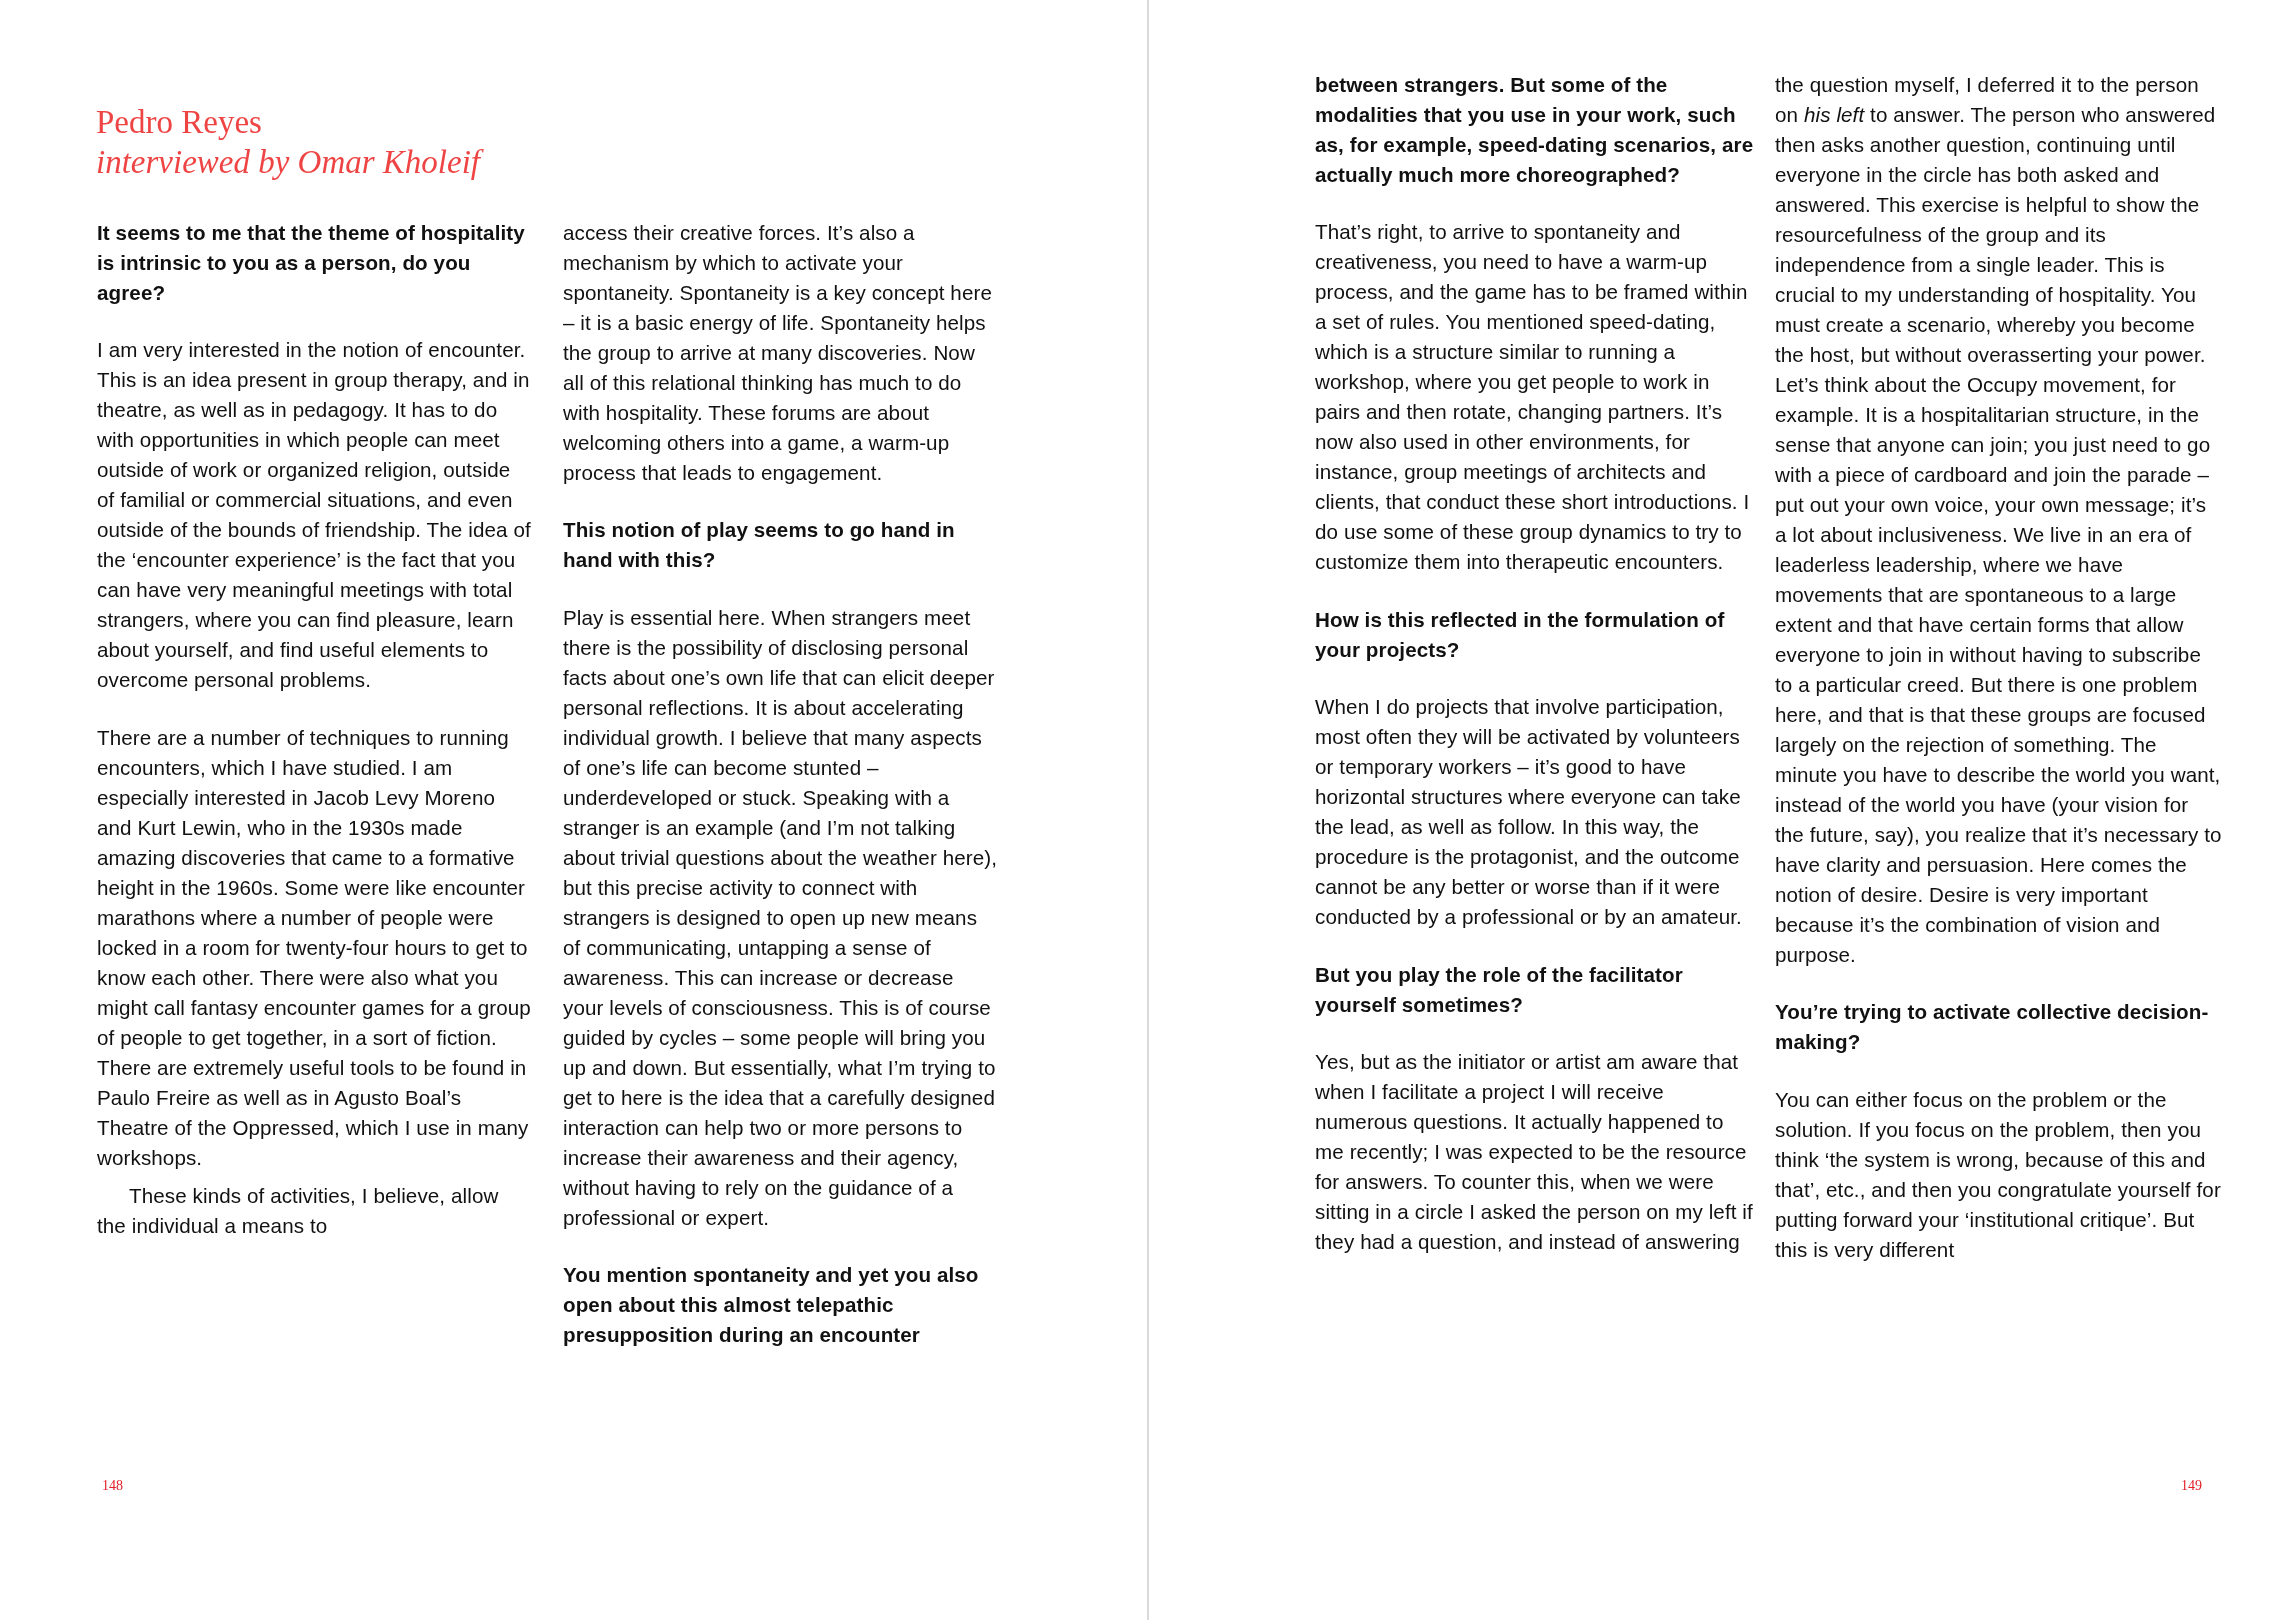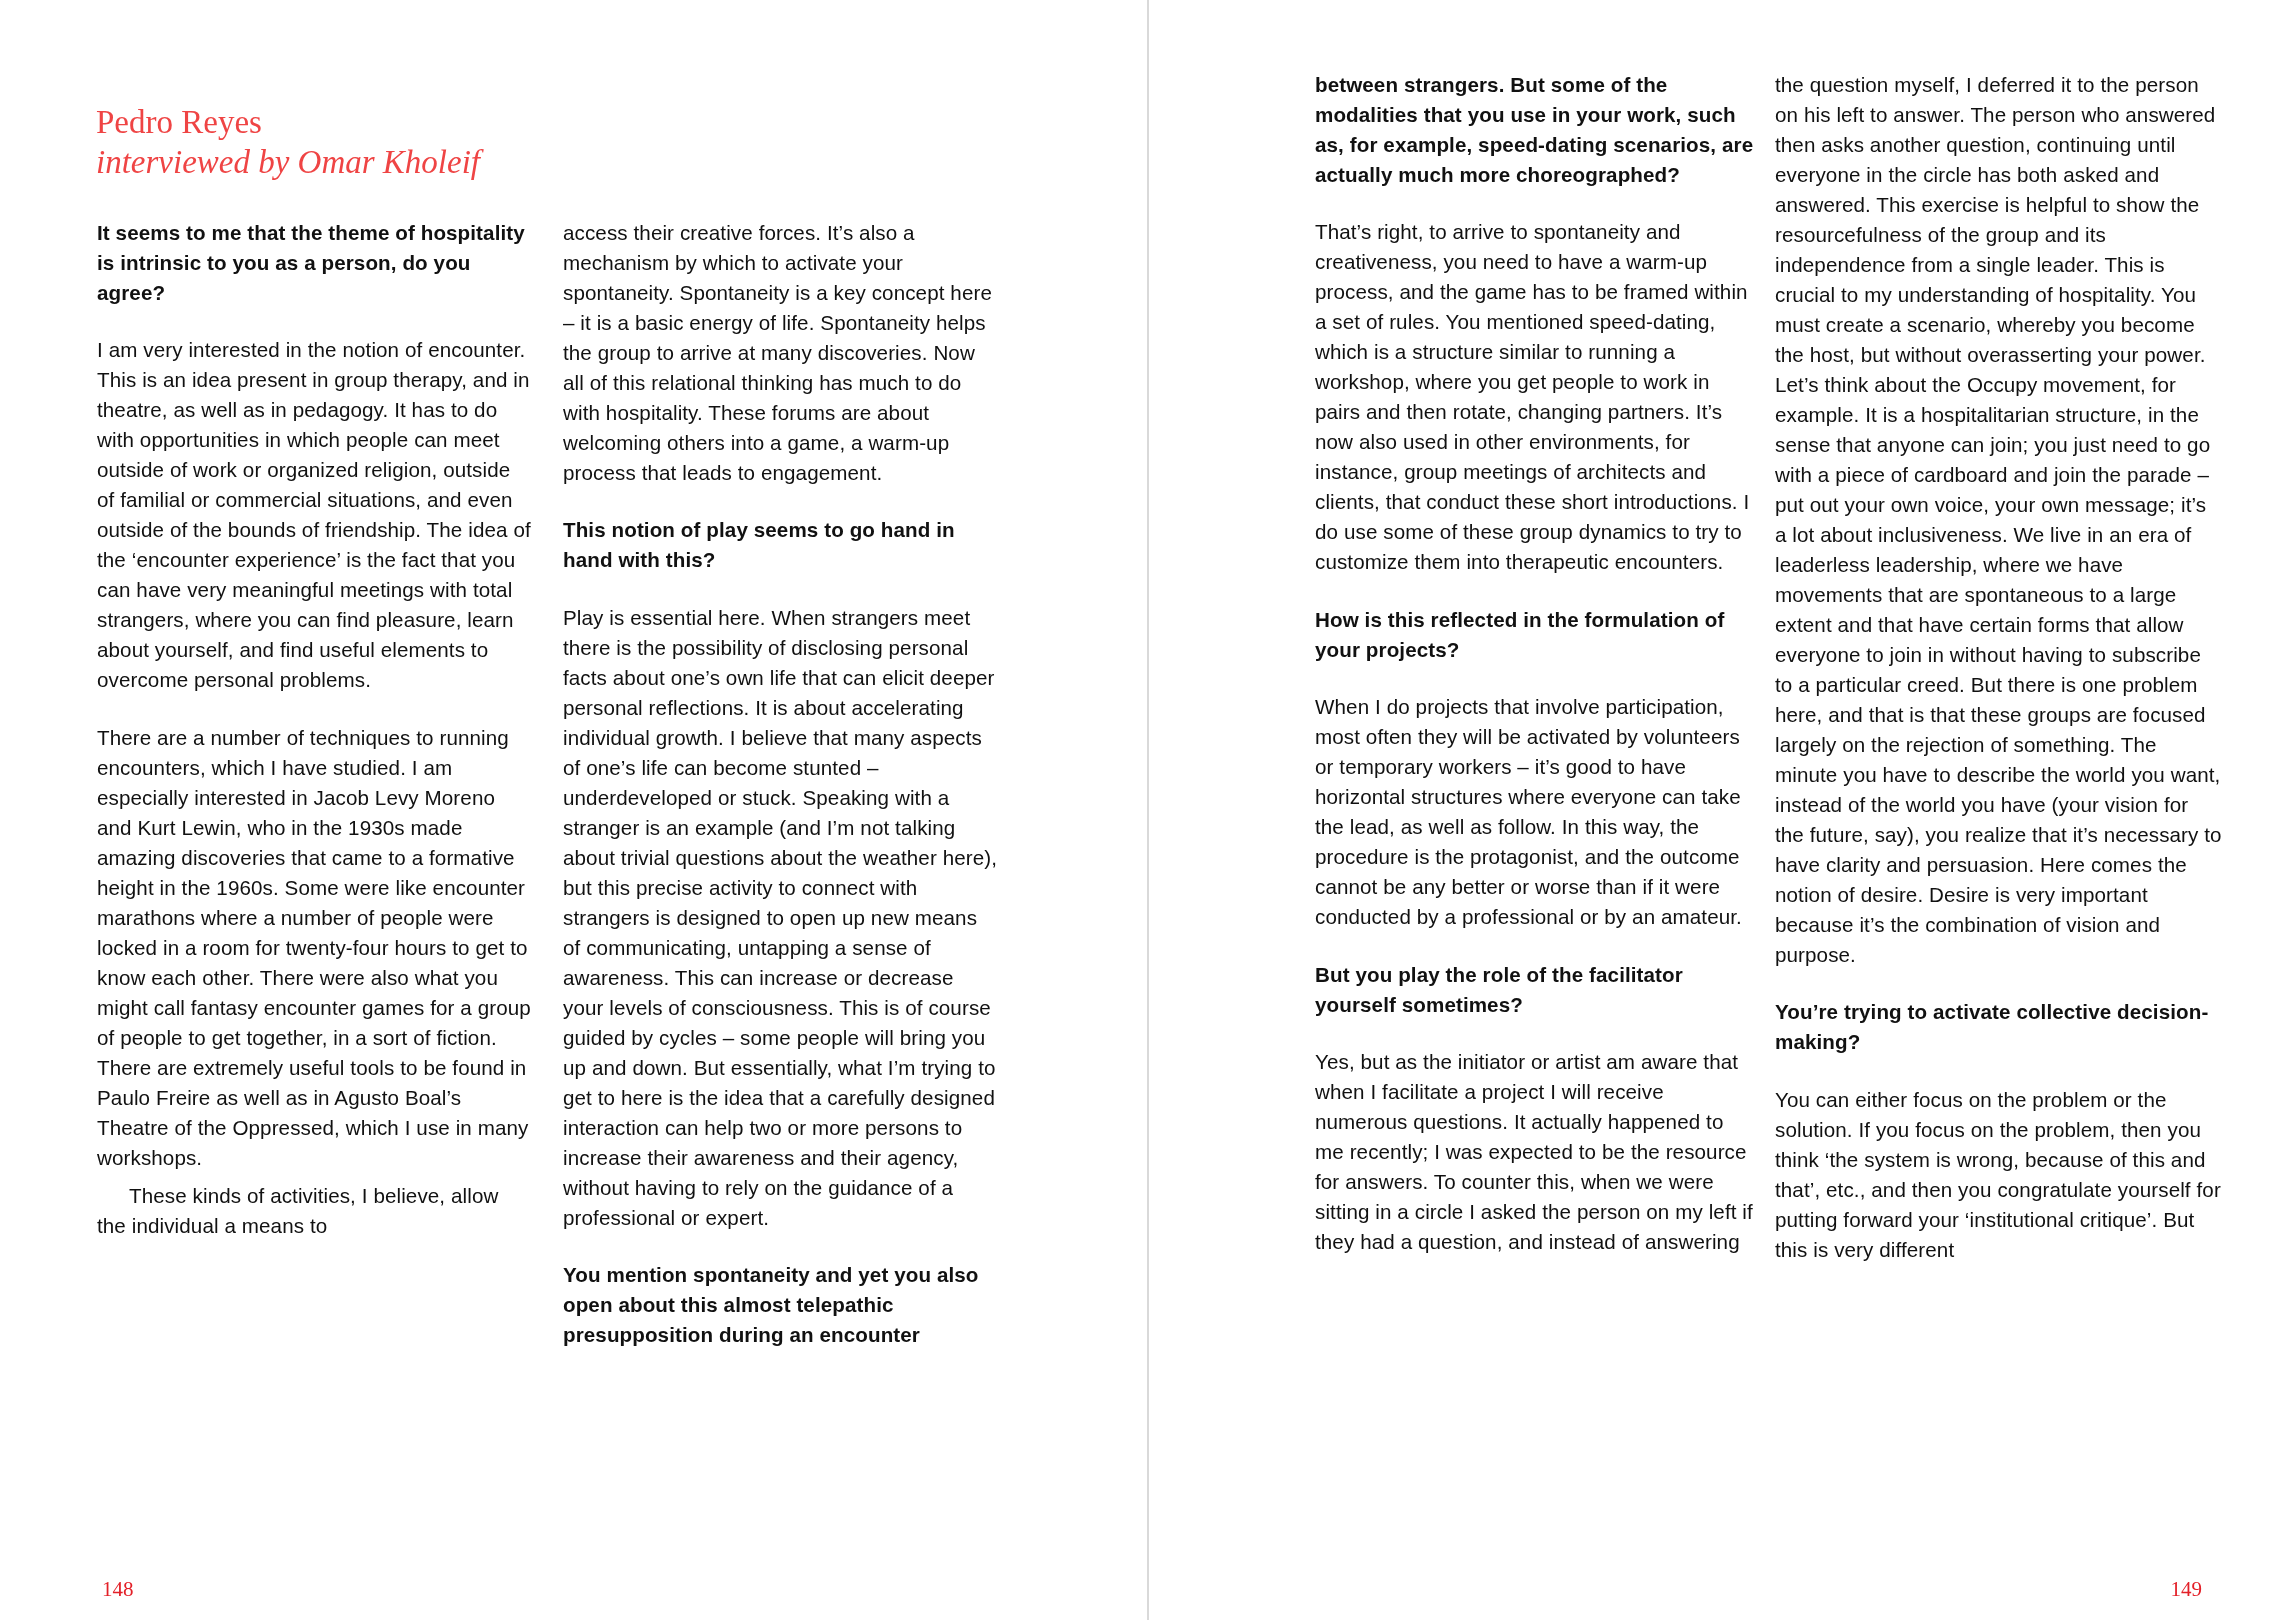--- a/index.html
+++ b/index.html
@@ -42,27 +42,27 @@
     letter-spacing: 0.1px;
   }
   #col-l1 { left: 97px;  top: 218px; width: 436px; }
   #col-l2 { left: 563px;  top: 218px; width: 436px; }
   #col-r1 { left: 1315px; top: 70px; width: 443px; }
   #col-r2 { left: 1775px; top: 70px; width: 447px; }
   .col p { margin: 0 0 27.4px 0; }
   .col p.q { font-weight: 700; }
   .col p.tight { margin-bottom: 8px; }
   .col p.indent { text-indent: 32px; }
-  .ital { }
+  .ital { font-style: italic; }
   .pagenum {
     position: absolute;
-    top: 1580px;
+    top: 1476px;
     color: #e32028;
     font-family: "Liberation Serif", serif;
-    font-size: 21px;
+    font-size: 14px;
     line-height: 19px;
   }
   .pagenum.left  { left: 102px; }
   .pagenum.right { right: 93px; }
 </style>
 </head>
 <body>
 
 <div>
 

